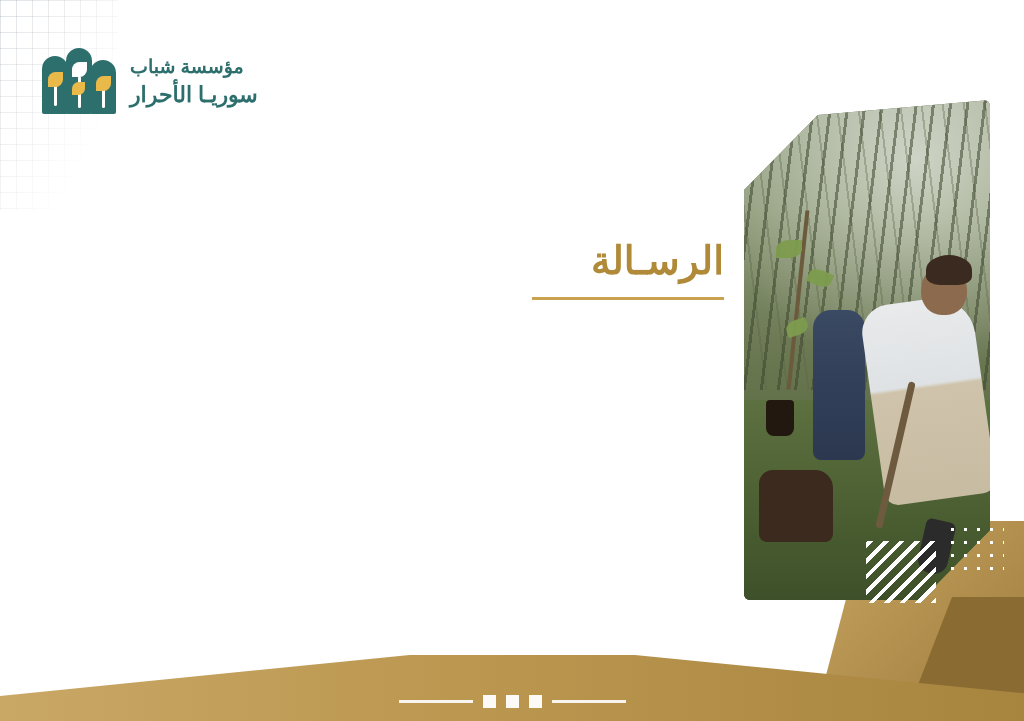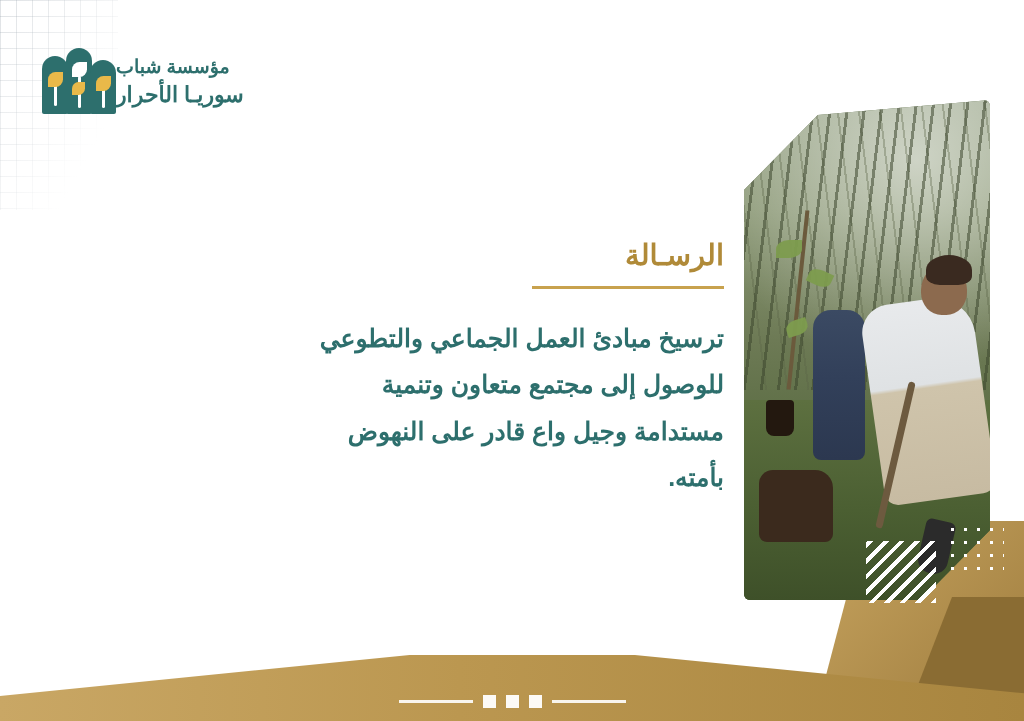--- a/index.html
+++ b/index.html
@@ -34,20 +34,21 @@
 
   
   .logo-block {
     position: absolute;
     top: 48px;
     right: 752px; 
     left: 62px;
     display: flex;
     flex-direction: row-reverse;
     align-items: center;
+    gap: 14px;
     width: 230px;
   }
   .logo-mark {
     width: 74px;
     height: 66px;
     position: relative;
     flex: 0 0 auto;
   }
   .logo-mark .shape-a {
     position: absolute;
@@ -115,21 +116,21 @@
   .content {
     position: absolute;
     top: 238px;
     right: 300px;
     width: 430px;
     direction: rtl;
     text-align: right;
   }
   .section-title {
     color: #b08a38;
-    font-size: 29px;
+    font-size: 39px;
     font-weight: bold;
     letter-spacing: 1.5px;
     margin: 0 0 14px 0;
   }
   .title-rule {
     width: 192px;
     height: 3px;
     background: #c8a24e;
     margin: 0 0 26px auto;
   }
@@ -357,21 +358,20 @@
     </div>
     <div class="logo-text">
       <div class="line1">مؤسسة شباب</div>
       <div class="line2">سوريـا الأحرار</div>
     </div>
   </div>
 
   <div class="content">
     <h1 class="section-title">الرسـالة</h1>
     <div class="title-rule"></div>
-    <p class="body-text">ترسيخ مبادئ العمل الجماعي والتطوعي للوصول إلى مجتمع متعاون وتنمية مستدامة وجيل واع قادر على النهوض بأمته.</p>
   </div>
 
   <div class="accent-square"></div>
 
   <div class="photo-frame">
     <div class="sky"></div>
     <div class="tree-line"></div>
     <div class="ground"></div>
     <div class="sapling-stem"></div>
     <div class="leafy lf1"></div>

